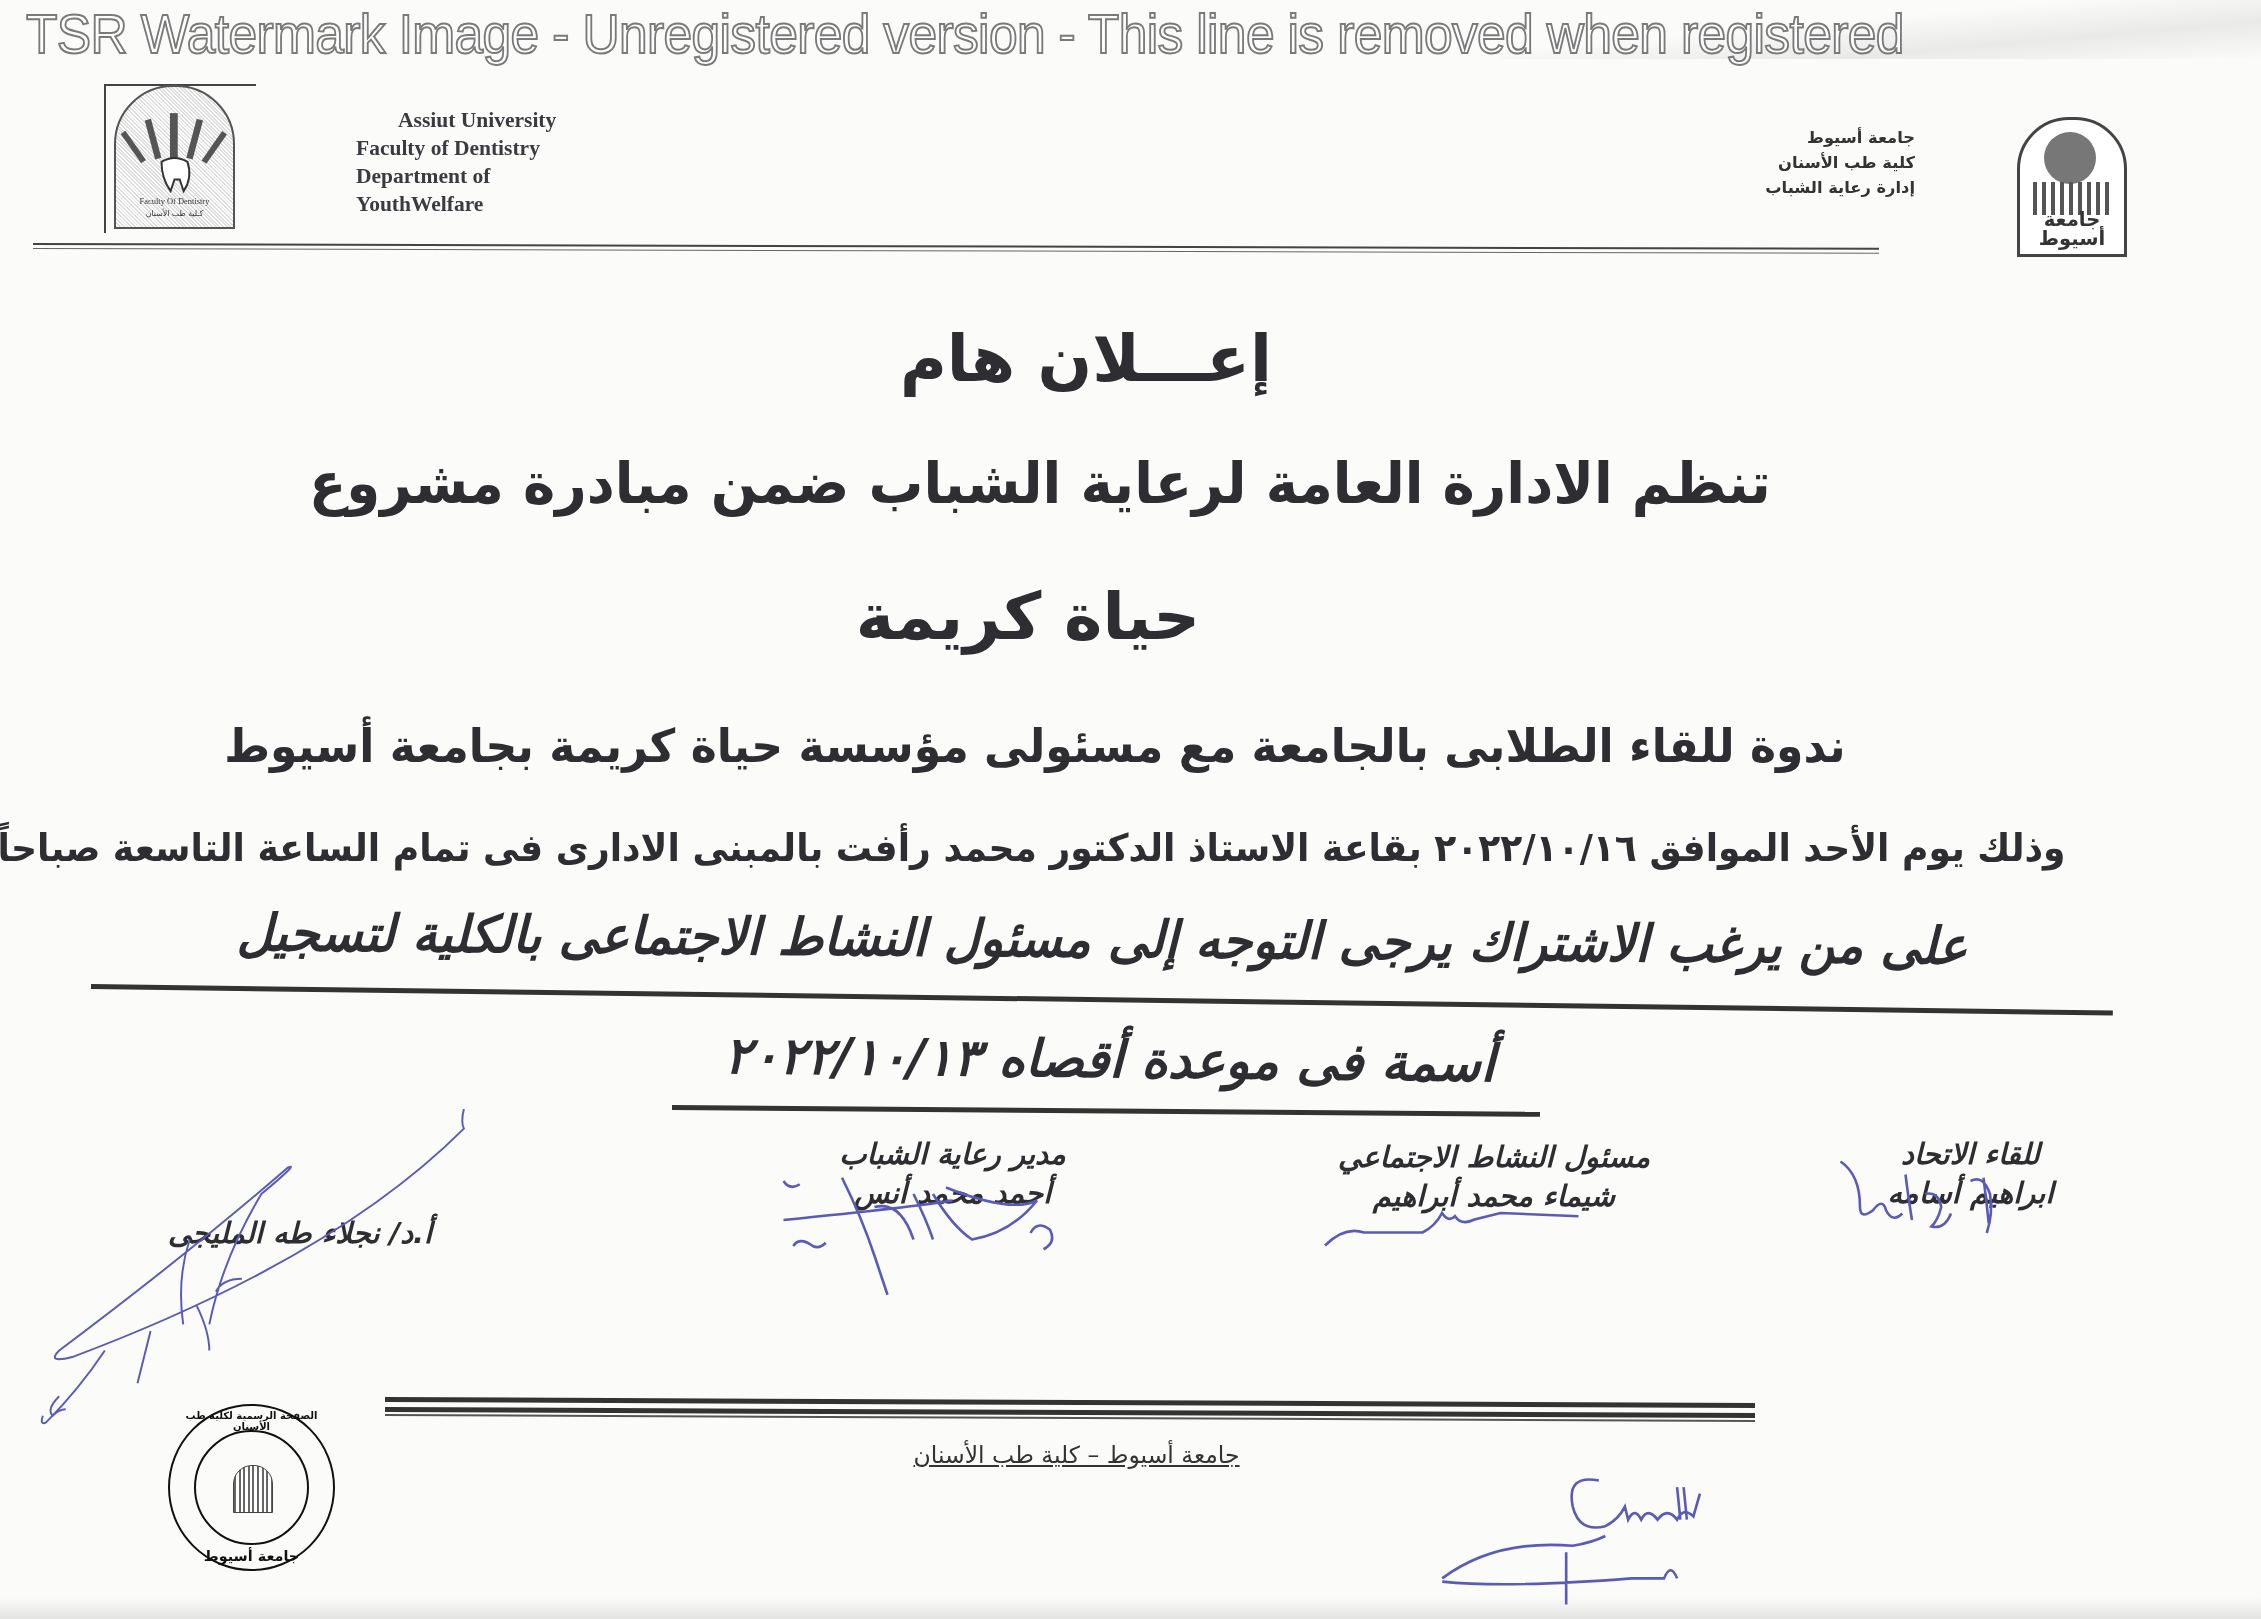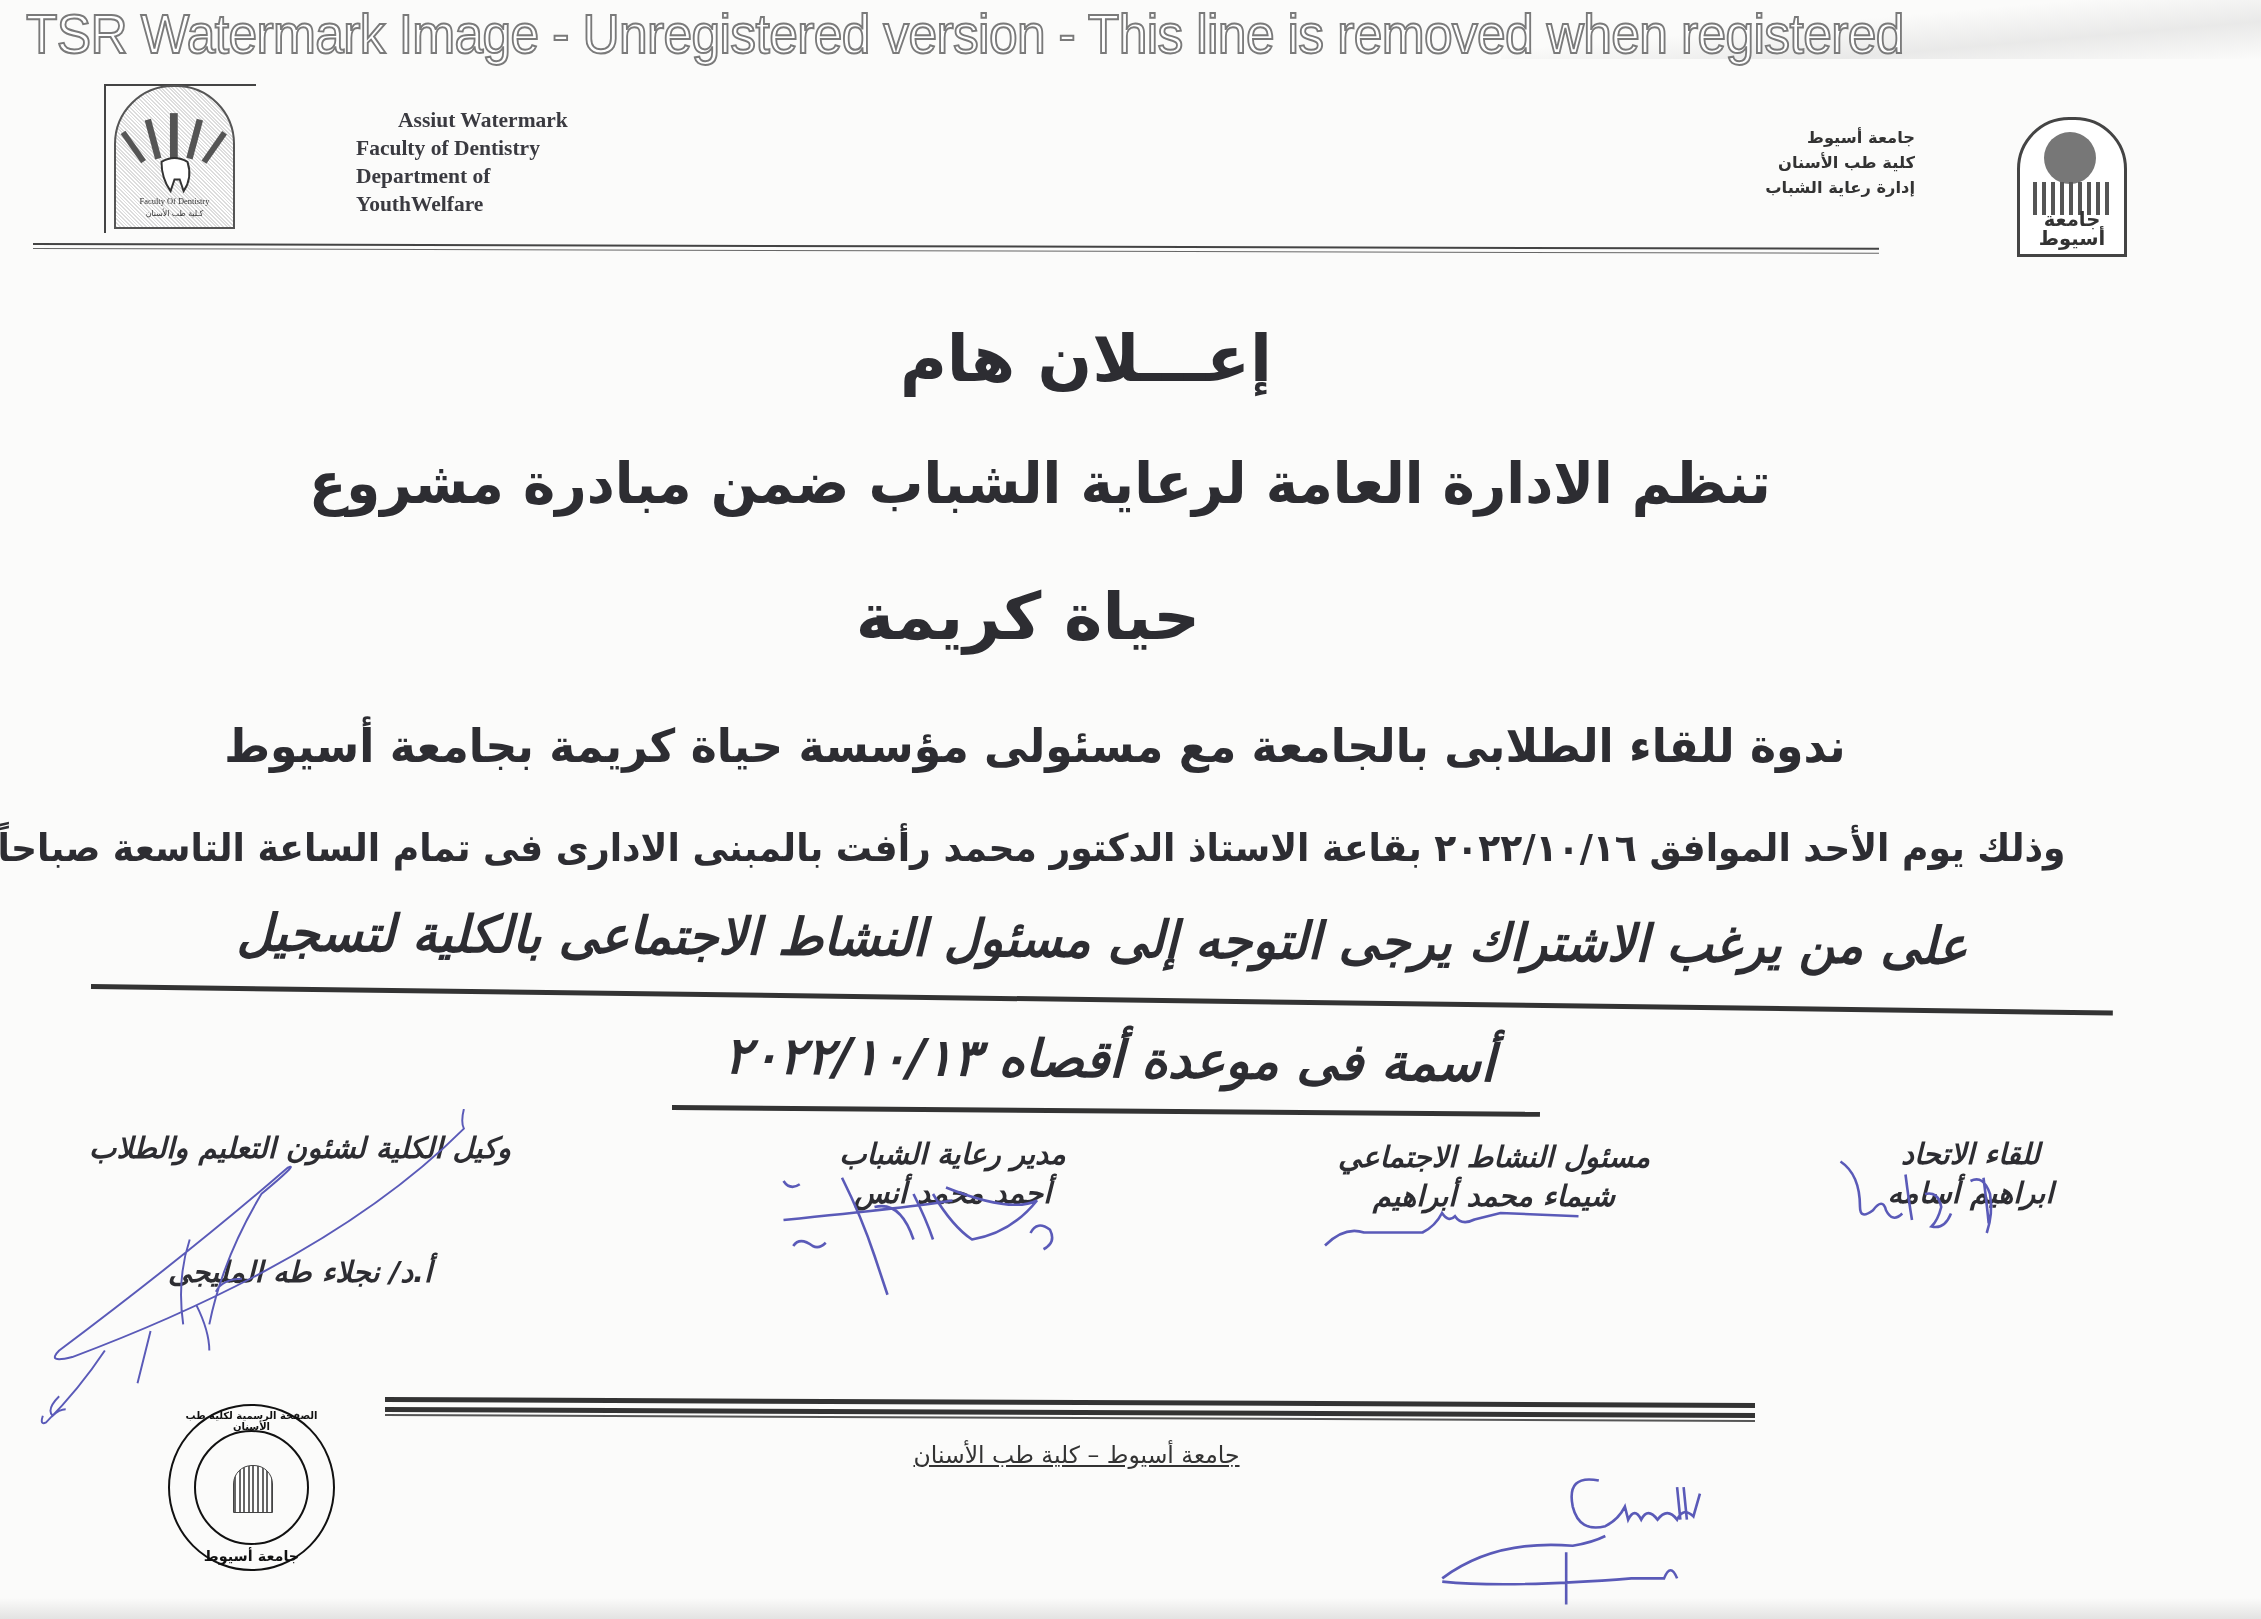--- a/index.html
+++ b/index.html
@@ -104,21 +104,21 @@
       <rect x="108" y="48" width="10" height="62" transform="rotate(15 113 110)"></rect>
       <rect x="38" y="60" width="9" height="55" transform="rotate(-35 42 115)"></rect>
       <rect x="131" y="60" width="9" height="55" transform="rotate(35 135 115)"></rect>
     </g>
     <path d="M70 115 q20 -12 40 0 q8 25 -6 45 l-6 -18 l-8 0 l-6 18 q-14 -20 -14 -45z" fill="#fff" stroke="#333" stroke-width="3"></path>
     <text x="90" y="180" font-size="13" text-anchor="middle" fill="#333" font-family="Liberation Serif, serif">Faculty Of Dentistry</text>
     <text x="90" y="198" font-size="12" text-anchor="middle" fill="#333" font-family="DejaVu Sans, sans-serif">كـلية طب الأسنان</text>
   </svg>
 </div>
 <div class="abs en-header">
-  <div class="l1">Assiut Watermark</div>
+  <div class="l1">Assiut University</div>
   <div>Faculty of Dentistry</div>
   <div>Department of</div>
   <div>YouthWelfare</div>
 </div>
 
 <div class="abs ar-header">
   <div>جامعة أسيوط</div>
   <div>كلية طب الأسنان</div>
   <div>إدارة  رعاية الشباب</div>
 </div>
@@ -158,21 +158,20 @@
 
 <div class="abs sig-block sig3">
   <div class="sig-title">مدير رعاية الشباب</div>
   <div class="sig-name">أحمد محمد أنس</div>
 </div>
 <svg class="pen" style="left:770px;top:1168px" width="365" height="130" viewBox="0 0 560 200">
   <path d="M20 80 q200 -20 260 -30 M110 15 q30 60 50 120 q10 30 20 60 M160 60 q40 -10 60 50 M220 40 q20 40 30 70 M250 40 q30 50 60 70 q60 -10 100 -60 q-40 20 -140 -20 M20 20 q10 15 25 5 M35 120 q10 -15 30 0 q10 5 20 -5 M400 100 q10 -20 30 -5 q10 20 -10 30" stroke="#5a5ab8" stroke-width="4" fill="none"></path>
 </svg>
 
 <div class="abs sig-block sig4">
-  <div class="sig-title">وكيل الكلية لشئون التعليم والطلاب</div>
   <div class="sig-name">أ.د/ نجلاء طه المليجى</div>
 </div>
 <svg class="pen" style="left:19.6px;top:1109px" width="470" height="470" viewBox="0 0 720 720">
   <path d="M680 0 q-5 20 0 30 q-200 200 -600 350 q-40 10 -20 -10 q200 -150 350 -280 q20 -10 -40 40 q-60 100 -80 200 M260 200 q-20 60 -10 130 M300 280 q10 -20 40 -20 M270 300 q20 40 20 70 M200 340 q-10 40 -20 80 M130 370 q-40 60 -90 110 q-10 5 -5 -10 M60 440 q-20 20 -10 30 q10 -10 20 -10" stroke="#5a5ab8" stroke-width="3" fill="none"></path>
 </svg>
 
 <div class="abs foot-rule-a"></div>
 <div class="abs foot-rule-b"></div>
 <div class="abs foot-rule-c"></div>
 <div class="abs footer-text">جامعة أسيوط – كلية طب الأسنان</div>

